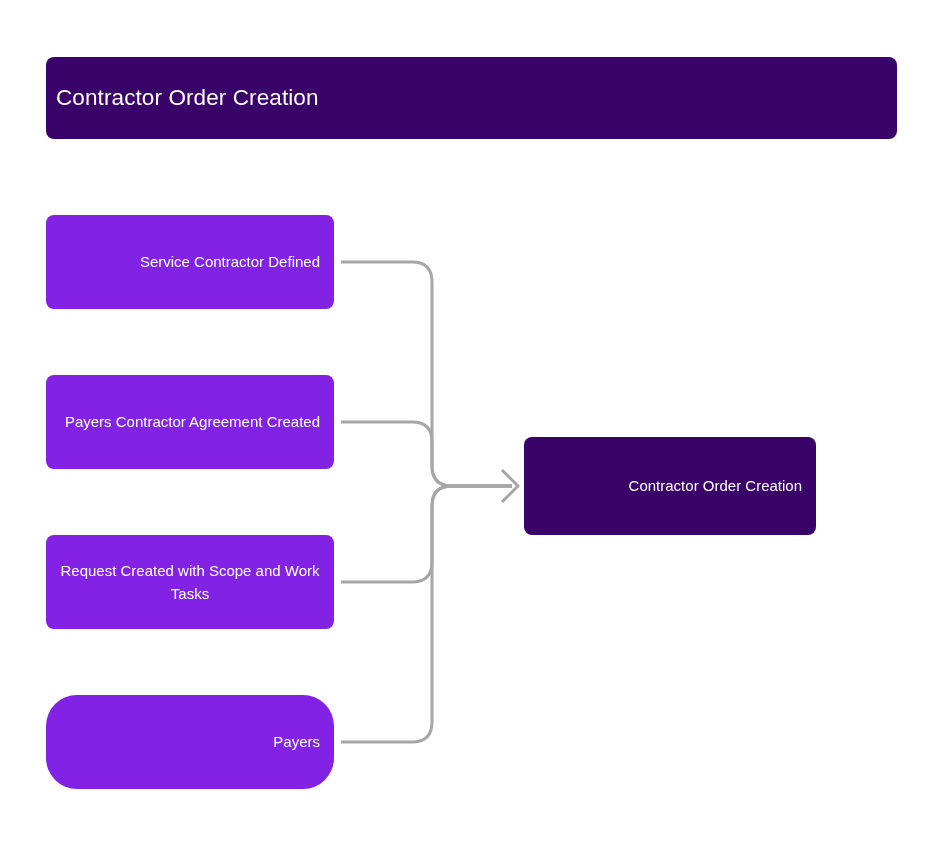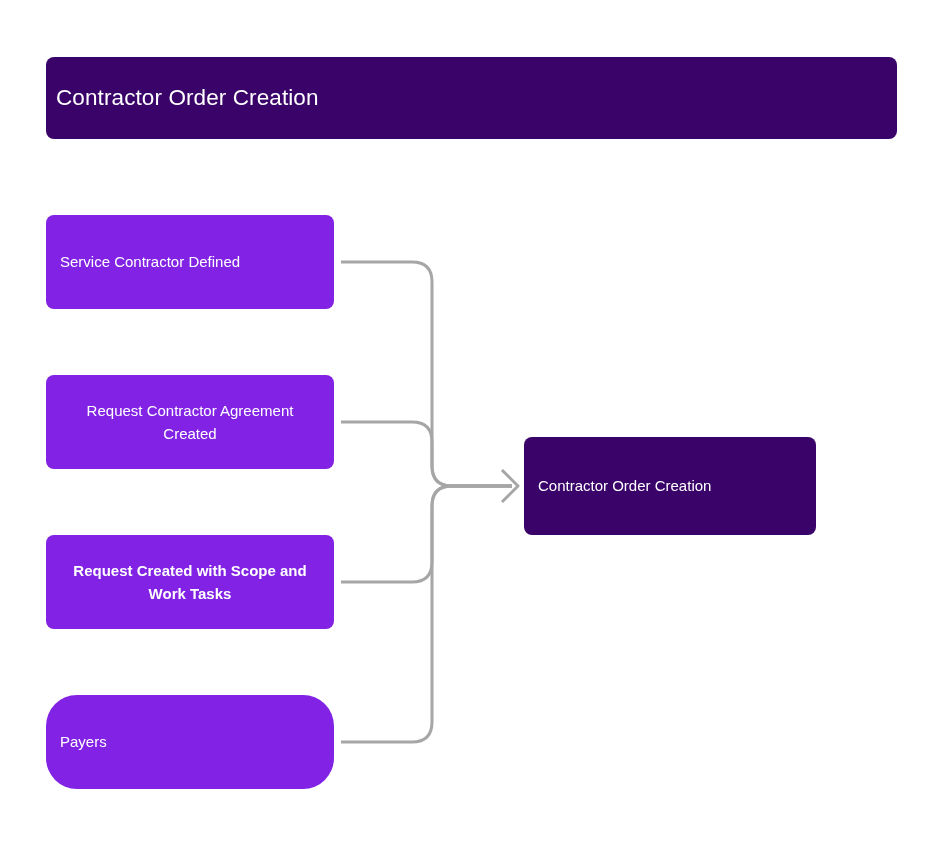--- a/index.html
+++ b/index.html
@@ -20,21 +20,21 @@
     left: 0;
     top: 0;
     width: 930px;
     height: 842px;
   }
   .node {
     position: absolute;
     box-sizing: border-box;
     display: flex;
     align-items: center;
-    justify-content: flex-start;
+    justify-content: flex-end;
     text-align: center;
     color: #ffffff;
     border-radius: 8px;
     line-height: 1.55;
   }
   .node-title-banner {
     left: 46px;
     top: 57px;
     width: 851px;
     height: 82px;
@@ -47,21 +47,21 @@
   .node-source {
     left: 46px;
     width: 288px;
     height: 94px;
     background: #8122E4;
     font-size: 15px;
     padding: 0 14px;
   }
   .node-source-1 { top: 215px; }
   .node-source-2 { top: 375px; }
-  .node-source-3 { top: 535px; font-weight: bold; }
+  .node-source-3 { top: 535px; }
   .node-source-4 { top: 695px; border-radius: 31px; }
   .node-target {
     left: 524px;
     top: 437px;
     width: 292px;
     height: 98px;
     background: #3A0369;
     font-size: 15px;
     padding: 0 14px;
   }
@@ -104,21 +104,21 @@
 
   <div class="node node-title-banner">
     <span class="node-label">Contractor Order Creation</span>
   </div>
 
   <div class="node node-source node-source-1">
     <span class="node-label">Service Contractor Defined</span>
   </div>
 
   <div class="node node-source node-source-2">
-    <span class="node-label">Request Contractor Agreement Created</span>
+    <span class="node-label">Payers Contractor Agreement Created</span>
   </div>
 
   <div class="node node-source node-source-3">
     <span class="node-label">Request Created with Scope and Work Tasks</span>
   </div>
 
   <div class="node node-source node-source-4">
     <span class="node-label">Payers</span>
   </div>
 

